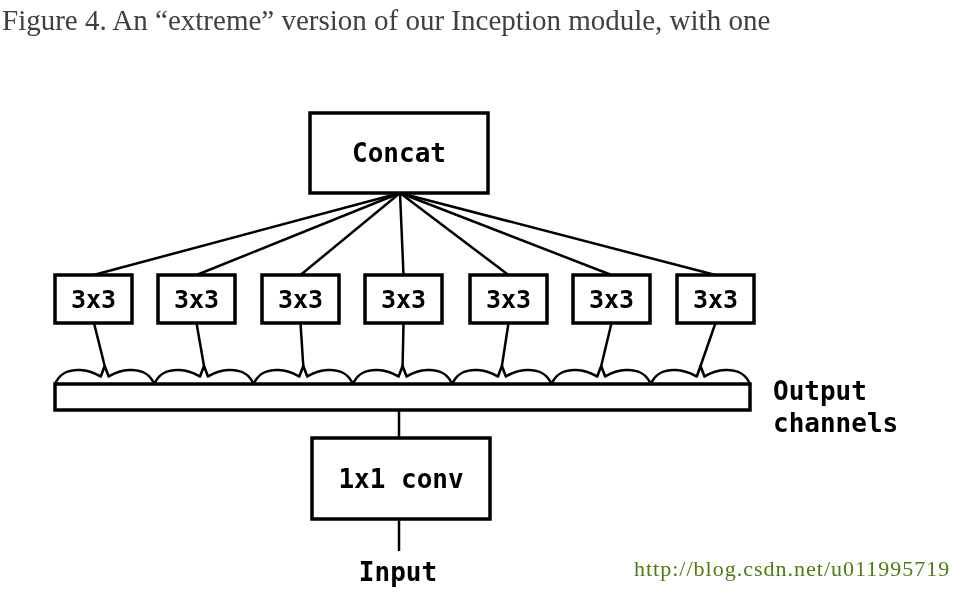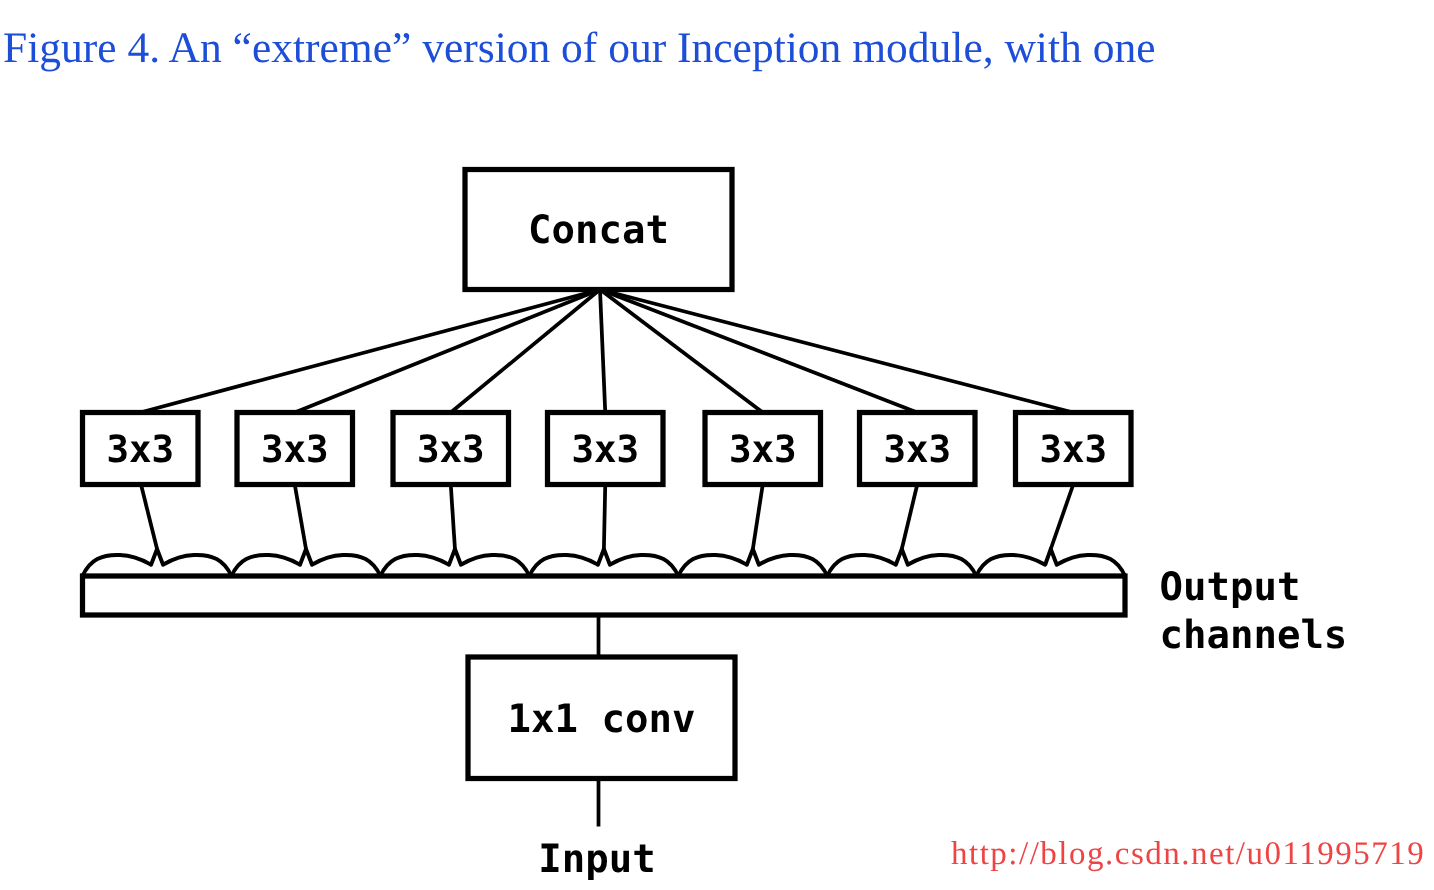--- a/index.html
+++ b/index.html
@@ -7,26 +7,26 @@
     position: relative;
     width: 956px;
     height: 593px;
     background: #ffffff;
     overflow: hidden;
     font-family: "Liberation Serif", serif;
   }
   .caption {
     position: absolute;
     left: 2px;
-    top: 13px;
+    top: 1px;
     width: 954px;
     font-family: "Liberation Serif", serif;
     font-size: 29px;
     line-height: 39px;
-    color: #1d4ed8;
+    color: #404040;
     white-space: nowrap;
   }
   svg.diagram {
     position: absolute;
     left: 0;
     top: 0;
   }
   .shape {
     fill: #ffffff;
     stroke: #000000;
@@ -50,21 +50,21 @@
     fill: #000000;
   }
   .dlabel.small { font-size: 25px; }
   .watermark {
     position: absolute;
     left: 634px;
     top: 556px;
     font-family: "Liberation Serif", serif;
     font-size: 22px;
     letter-spacing: 1px;
-    color: #ef4444;
+    color: #4d7c0f;
     white-space: nowrap;
   }
 </style>
 </head>
 <body>
 
 <div id="figure">
 
   <div class="caption">
     <div>Figure 4. An “extreme” version of our Inception module, with one</div>

